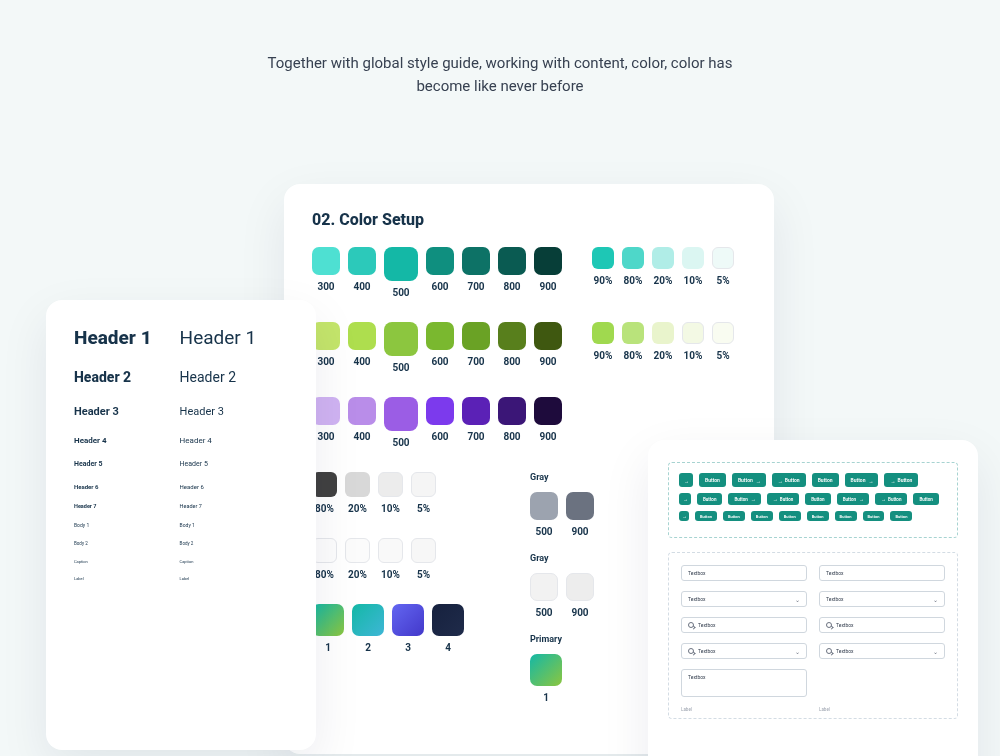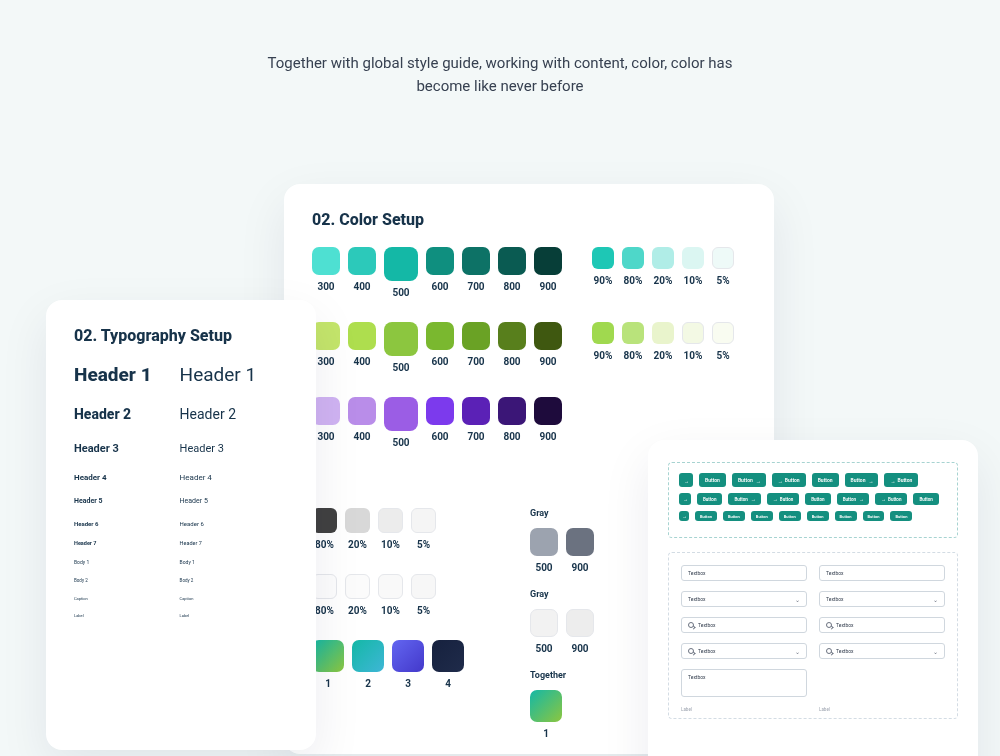--- a/index.html
+++ b/index.html
@@ -43,21 +43,21 @@
   .swatch-group.small { width: 25px; }
   .swatch-group.tiny { width: 22px; }
   .sw { width: 28px; height: 28px; border-radius: 7px; }
   .sw.big { width: 34px; height: 34px; border-radius: 8px; }
   .sw.sm { width: 25px; height: 25px; border-radius: 6px; }
   .sw.ts { width: 22px; height: 22px; border-radius: 6px; }
   .sw.bordered { border: 1px solid #e5e7eb; }
   .sw-label { font-size: 10px; font-weight: 700; margin-top: 6px; color: #17334a; }
   .row-sep { height: 18px; }
   .subcols { display: flex; gap: 36px; }
-  .subcol { flex: 0 0 auto; margin-top: 36px; }
+  .subcol { flex: 0 0 auto; }
   
   .btn-card { left: 648px; top: 270px; width: 330px; height: 480px; z-index: 4; padding: 22px 20px; }
   .btn-area { border: 1px dashed #a7d3d1; border-radius: 4px; padding: 10px; margin-bottom: 14px; }
   .btn-row { display: flex; gap: 6px; margin-bottom: 6px; flex-wrap: wrap; }
   .btn { background: #148f7f; color: #fff; border-radius: 3px; font-size: 5px; font-weight: 600; display: inline-flex; align-items: center; justify-content: center; gap: 3px; padding: 0 6px; }
   .btn.lg { height: 14px; }
   .btn.md { height: 12px; font-size: 4.5px; }
   .btn.sm { height: 10px; font-size: 4px; padding: 0 5px; }
   .btn .arr { width: 4px; height: 4px; display: inline-block; }
   .btn .arr::before { content: "→"; font-size: 5px; line-height: 4px; }
@@ -305,33 +305,32 @@
           <div class="swatch-group">
               <div class="sw bordered" style="background:#f2f2f2"></div>
               <div class="sw-label">500</div>
             </div>
           <div class="swatch-group">
               <div class="sw bordered" style="background:#ededed"></div>
               <div class="sw-label">900</div>
             </div>
         </div>
         <div style="height:10px"></div>
-        <div class="section-label">Together</div>
+        <div class="section-label">Primary</div>
         <div class="swatch-row">
           <div class="swatch-group" style="width:32px">
               <div class="sw" style="width:32px;height:32px;background:linear-gradient(135deg,#14b8a6,#8cc63f)"></div>
               <div class="sw-label">1</div>
             </div>
         </div>
       </div>
     </div>
   </div>
 
   <div class="card typo-card">
-    <h2>02. Typography Setup</h2>
     <div class="typo-grid">
       <div class="typo-col">
         <span class="h1">Header 1</span>
         <span class="h2">Header 2</span>
         <span class="h3">Header 3</span>
         <span class="h4">Header 4</span>
         <span class="h5">Header 5</span>
         <span class="h6">Header 6</span>
         <span class="h7">Header 7</span>
         <span class="body1">Body 1</span>

